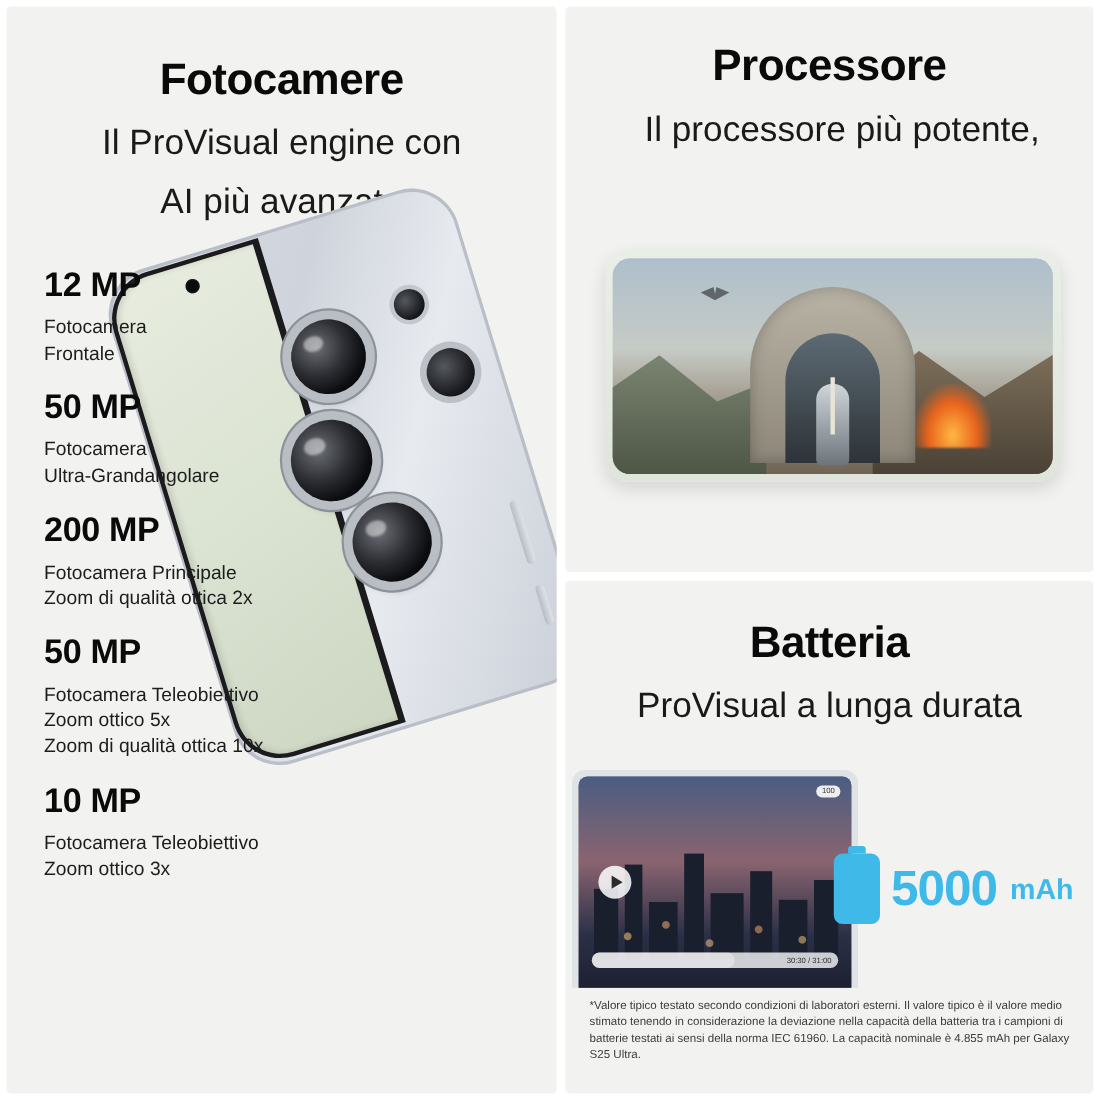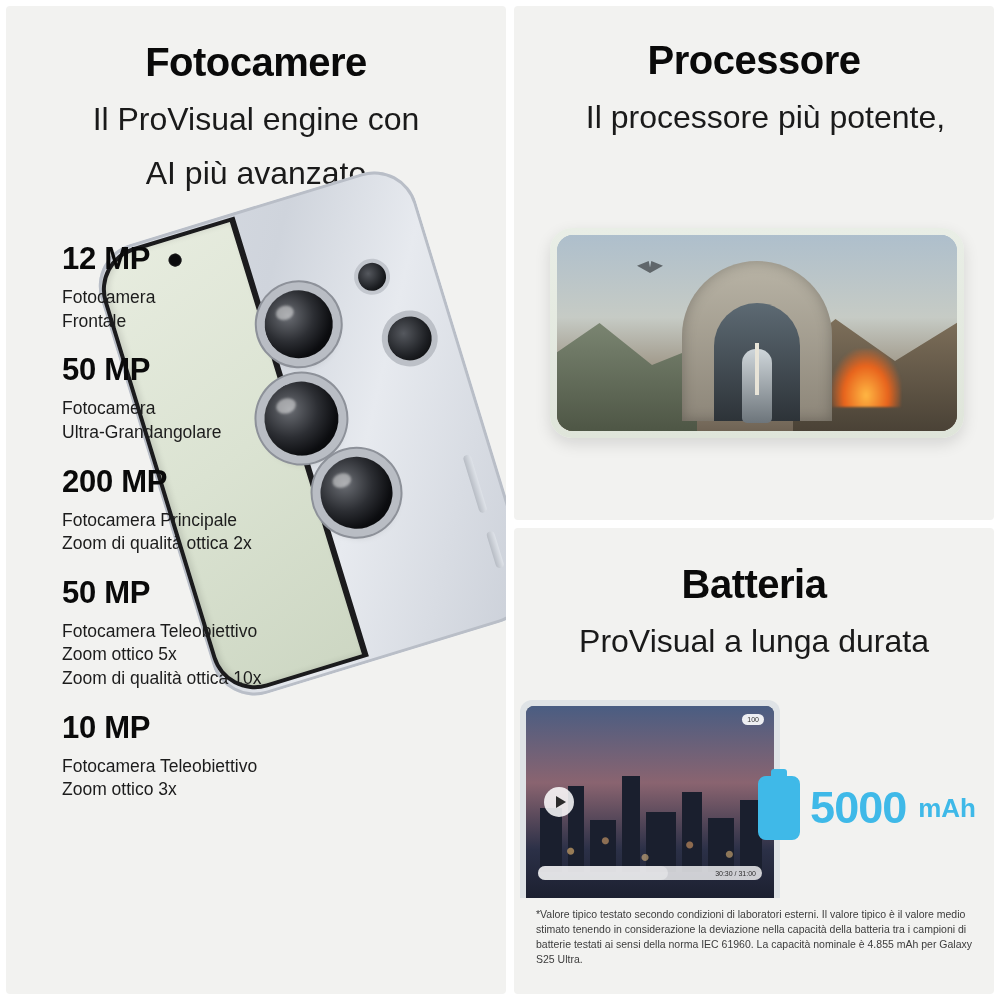--- a/index.html
+++ b/index.html
@@ -65,28 +65,28 @@
   .subtitle {
     font-size: 32px;
     line-height: 1.25;
     text-align: center;
     color: #1a1a1a;
     margin: 0;
   }
 
   
   .cam-head {
-    padding-top: 34px;
+    padding-top: 44px;
   }
   .cam-head .subtitle {
     margin-top: 14px;
   }
   .specs {
     position: absolute;
-    left: 56px;
+    left: 34px;
     top: 235px;
     width: 330px;
     z-index: 3;
   }
   .spec {
     margin-bottom: 19px;
   }
   .spec-mp {
     font-size: 31px;
     font-weight: bold;

